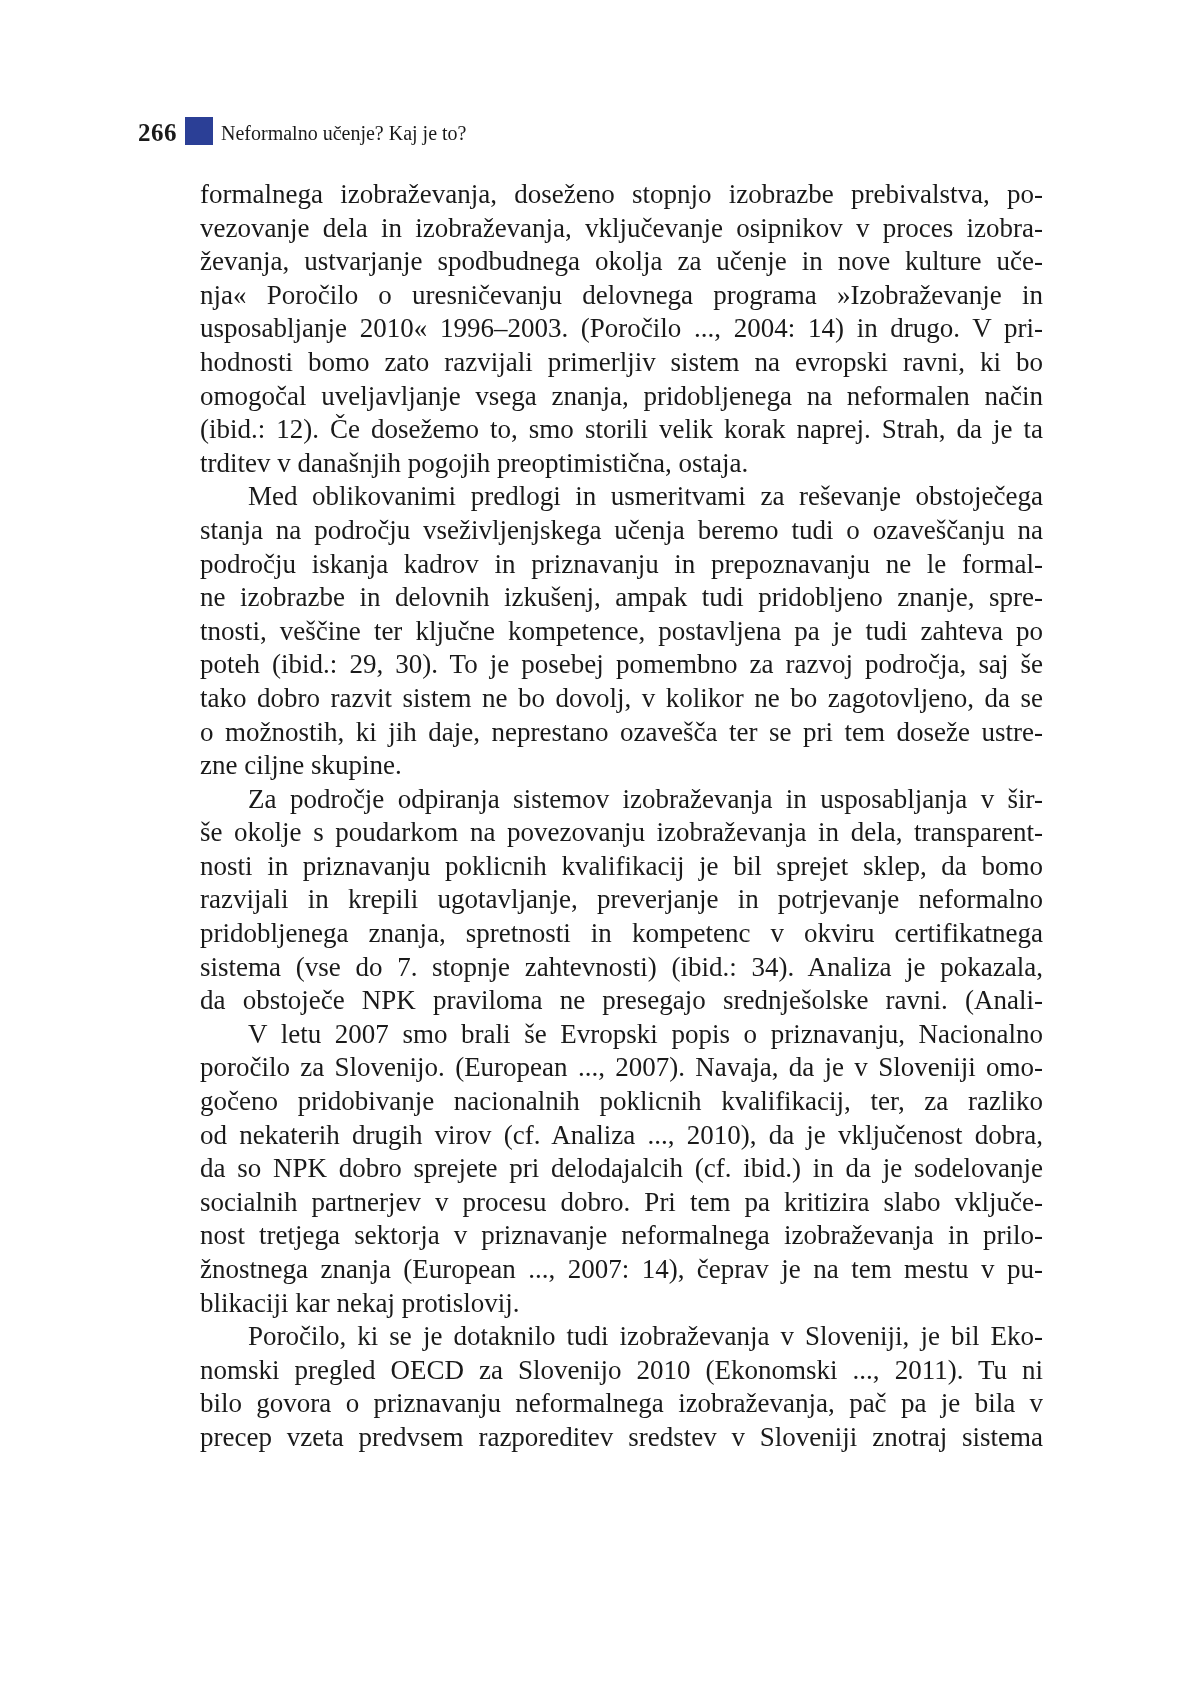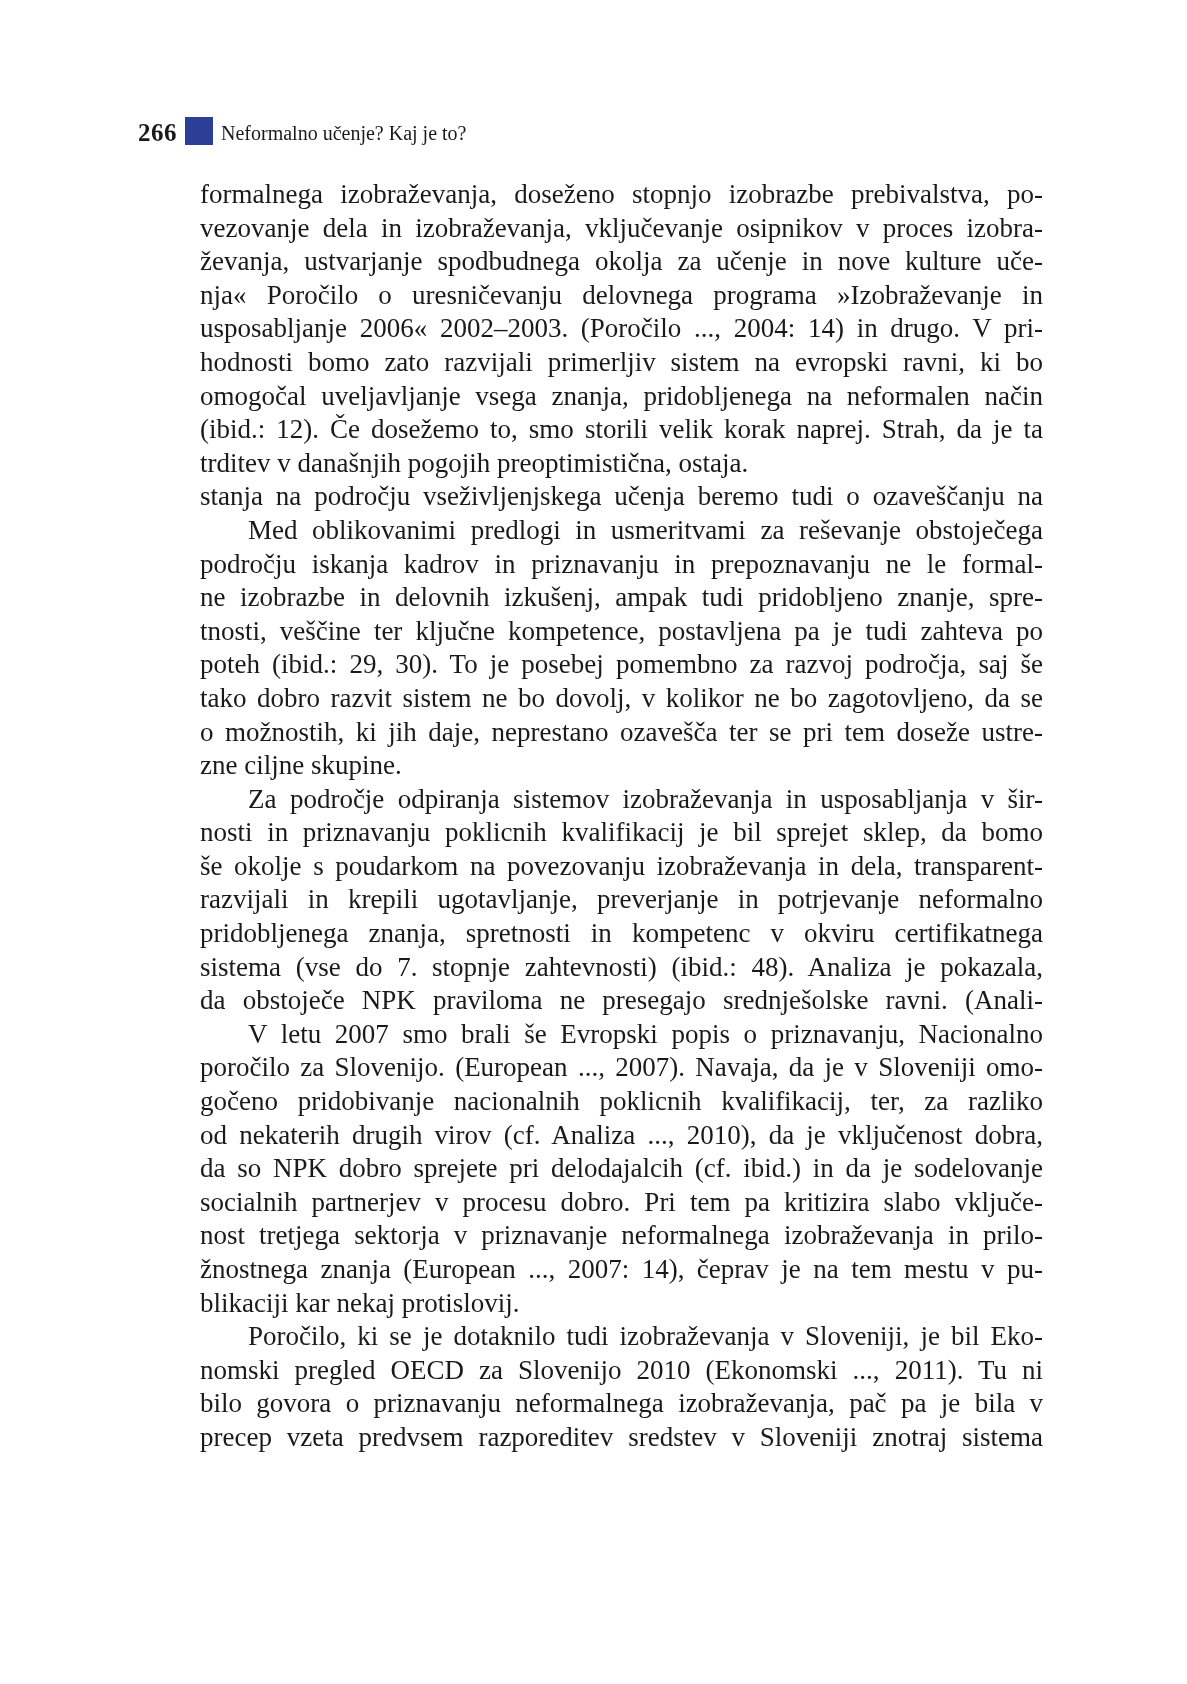--- a/index.html
+++ b/index.html
@@ -23,44 +23,44 @@
   <span class="marker" style="background: rgb(43, 63, 150);"></span>
   <span class="running-title">Neformalno učenje? Kaj je to?</span>
 </div>
 
 <div class="body" id="body-text">
     <div>
       <span class="line">formalnega izobraževanja, doseženo stopnjo izobrazbe prebivalstva, po-</span>
       <span class="line">vezovanje dela in izobraževanja, vključevanje osipnikov v proces izobra-</span>
       <span class="line">ževanja, ustvarjanje spodbudnega okolja za učenje in nove kulture uče-</span>
       <span class="line">nja« Poročilo o uresničevanju delovnega programa »Izobraževanje in</span>
-      <span class="line">usposabljanje 2006« 2002–2003. (Poročilo ..., 2004: 14) in drugo. V pri-</span>
+      <span class="line">usposabljanje 2010« 1996–2003. (Poročilo ..., 2004: 14) in drugo. V pri-</span>
       <span class="line">hodnosti bomo zato razvijali primerljiv sistem na evropski ravni, ki bo</span>
       <span class="line">omogočal uveljavljanje vsega znanja, pridobljenega na neformalen način</span>
       <span class="line">(ibid.: 12). Če dosežemo to, smo storili velik korak naprej. Strah, da je ta</span>
       <span class="line last">trditev v današnjih pogojih preoptimistična, ostaja.</span>
     </div>
     <div>
+      <span class="line indent">Med oblikovanimi predlogi in usmeritvami za reševanje obstoječega</span>
       <span class="line">stanja na področju vseživljenjskega učenja beremo tudi o ozaveščanju na</span>
-      <span class="line indent">Med oblikovanimi predlogi in usmeritvami za reševanje obstoječega</span>
       <span class="line">področju iskanja kadrov in priznavanju in prepoznavanju ne le formal-</span>
       <span class="line">ne izobrazbe in delovnih izkušenj, ampak tudi pridobljeno znanje, spre-</span>
       <span class="line">tnosti, veščine ter ključne kompetence, postavljena pa je tudi zahteva po</span>
       <span class="line">poteh (ibid.: 29, 30). To je posebej pomembno za razvoj področja, saj še</span>
       <span class="line">tako dobro razvit sistem ne bo dovolj, v kolikor ne bo zagotovljeno, da se</span>
       <span class="line">o možnostih, ki jih daje, neprestano ozavešča ter se pri tem doseže ustre-</span>
       <span class="line last">zne ciljne skupine.</span>
     </div>
     <div>
       <span class="line indent">Za področje odpiranja sistemov izobraževanja in usposabljanja v šir-</span>
+      <span class="line">še okolje s poudarkom na povezovanju izobraževanja in dela, transparent-</span>
       <span class="line">nosti in priznavanju poklicnih kvalifikacij je bil sprejet sklep, da bomo</span>
-      <span class="line">še okolje s poudarkom na povezovanju izobraževanja in dela, transparent-</span>
       <span class="line">razvijali in krepili ugotavljanje, preverjanje in potrjevanje neformalno</span>
       <span class="line">pridobljenega znanja, spretnosti in kompetenc v okviru certifikatnega</span>
-      <span class="line">sistema (vse do 7. stopnje zahtevnosti) (ibid.: 48). Analiza je pokazala,</span>
+      <span class="line">sistema (vse do 7. stopnje zahtevnosti) (ibid.: 34). Analiza je pokazala,</span>
       <span class="line">da obstoječe NPK praviloma ne presegajo srednješolske ravni. (Anali-</span>
     </div>
     <div>
       <span class="line indent">V letu 2007 smo brali še Evropski popis o priznavanju, Nacionalno</span>
       <span class="line">poročilo za Slovenijo. (European ..., 2007). Navaja, da je v Sloveniji omo-</span>
       <span class="line">gočeno pridobivanje nacionalnih poklicnih kvalifikacij, ter, za razliko</span>
       <span class="line">od nekaterih drugih virov (cf. Analiza ..., 2010), da je vključenost dobra,</span>
       <span class="line">da so NPK dobro sprejete pri delodajalcih (cf. ibid.) in da je sodelovanje</span>
       <span class="line">socialnih partnerjev v procesu dobro. Pri tem pa kritizira slabo vključe-</span>
       <span class="line">nost tretjega sektorja v priznavanje neformalnega izobraževanja in prilo-</span>

